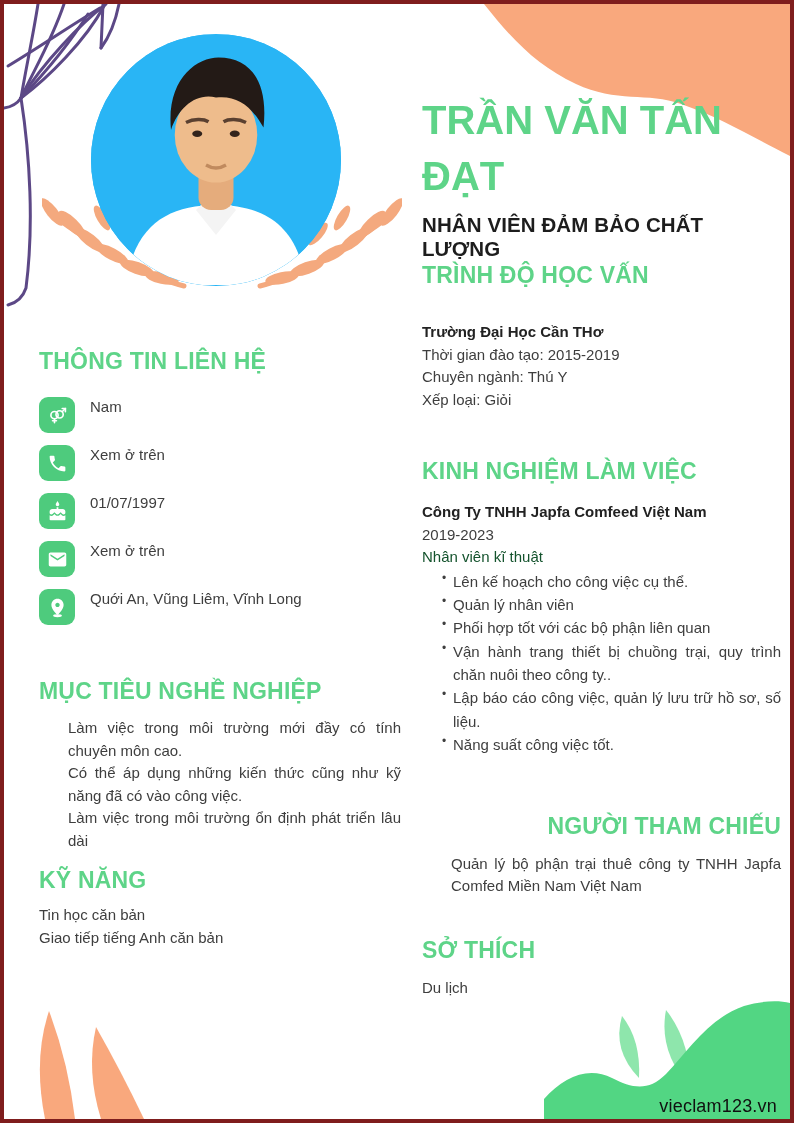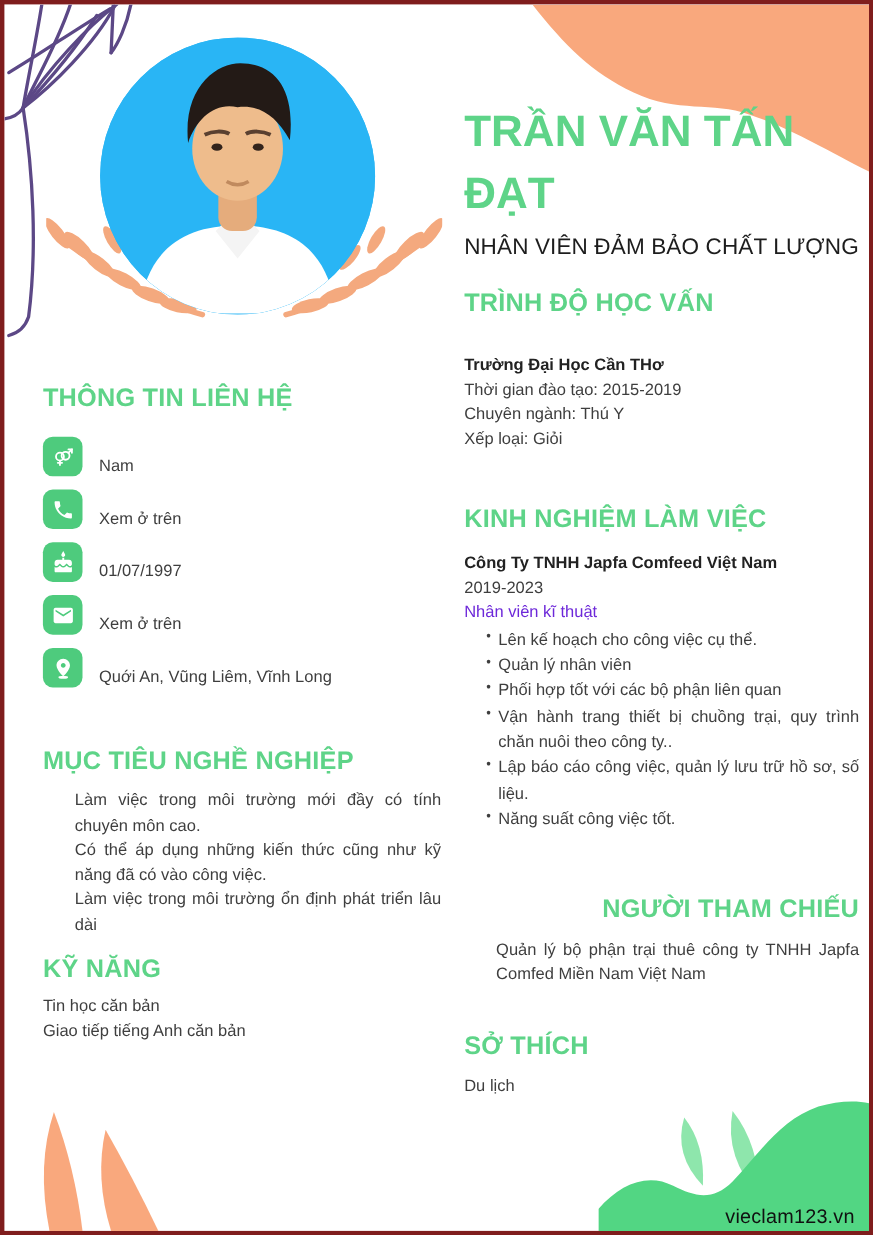--- a/index.html
+++ b/index.html
@@ -31,36 +31,36 @@
     font-size: 18px; color: #101010; letter-spacing: 0.2px;
   }
   
   .header-block { position: absolute; left: 418px; top: 88px; width: 362px; z-index: 3; }
   .name {
     color: var(--accent_green, #5ed488);
     font-size: 40px; font-weight: 700; line-height: 1.4;
   }
   .job-title {
     margin-top: 9px; color: #1d1d1d;
-    font-size: 20.5px; font-weight: 400; letter-spacing: 0.1px;
+    font-size: 20.5px; font-weight: 700; letter-spacing: 0.1px;
   }
   
   .left-col  { position: absolute; left: 35px;  top: 344px; width: 362px; z-index: 3; }
   .right-col { position: absolute; left: 418px; top: 258px; width: 359px; z-index: 3; }
   .section-h {
     color: var(--accent_green, #5ed488);
     font-size: 23px; font-weight: 700; letter-spacing: 0.2px;
   }
   .txt  { font-size: 15px; color: #3e3e3e; line-height: 1.5; }
   .bold { font-weight: 700; color: #222; }
-  .muted { color: #6d28d9; }
+  .muted { color: #14532d; }
   .just { text-align: justify; margin-left: 29px; }
   
   .contact-list { margin-top: 22px; }
-  .contact-row { display: flex; align-items: flex-end; gap: 15px; height: 36px; margin-bottom: 12px; }
+  .contact-row { display: flex; align-items: flex-start; gap: 15px; height: 36px; margin-bottom: 12px; }
   .icon-box {
     flex: 0 0 36px; width: 36px; height: 36px; border-radius: 9px;
     background: var(--icon_green, #4ecb7d);
     display: flex; align-items: center; justify-content: center;
   }
   .icon-box svg { width: 21px; height: 21px; display: block; }
   .contact-row .txt { line-height: 1.3; }
   
   .objective-h { margin-top: 53px; }
   .objective-body { margin-top: 12px; }

